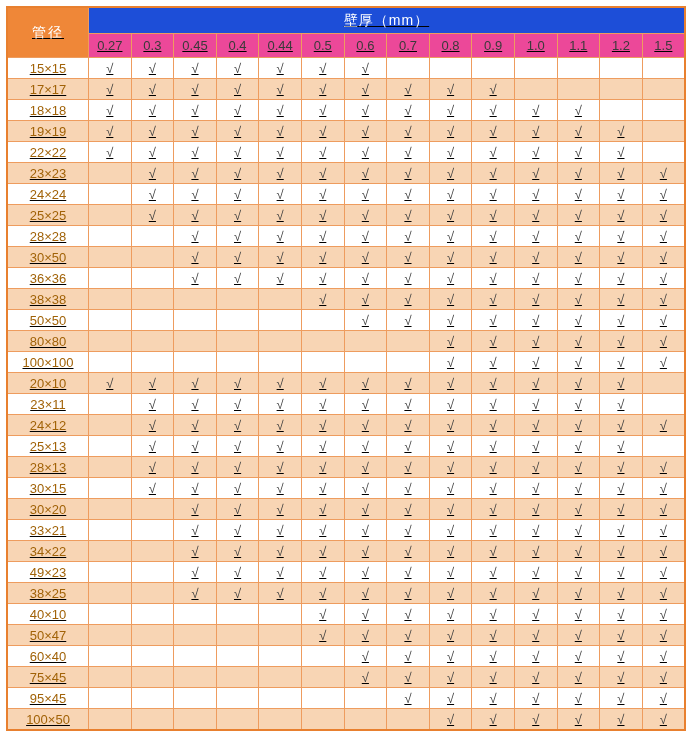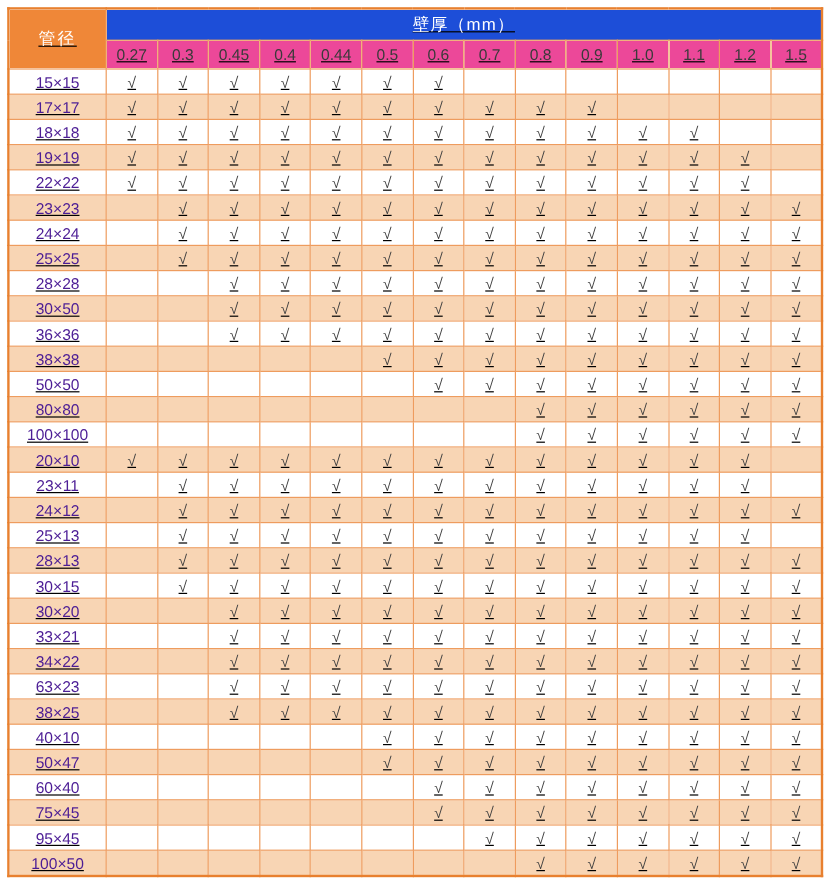--- a/index.html
+++ b/index.html
@@ -58,21 +58,21 @@
   tbody td {
     height: 20px;
     font-size: 13px;
     color: #333333;
     background: #ffffff;
   }
   tr.alt td {
     background: #f8d5b4;
   }
   td.row-label {
-    color: #4c1d95;
+    color: #a16207;
   }
   td.check-cell {
     color: #3f3f3f;
     font-size: 13px;
   }
 </style>
 </head>
 <body>
 
 <div class="page">
@@ -502,21 +502,21 @@
           <td class="check-cell">√</td>
           <td class="check-cell">√</td>
           <td class="check-cell">√</td>
           <td class="check-cell">√</td>
           <td class="check-cell">√</td>
           <td class="check-cell">√</td>
           <td class="check-cell">√</td>
           <td class="check-cell">√</td>
         </tr>
         <tr>
-          <td class="row-label">63×23</td>
+          <td class="row-label">49×23</td>
           <td class="check-cell"></td>
           <td class="check-cell"></td>
           <td class="check-cell">√</td>
           <td class="check-cell">√</td>
           <td class="check-cell">√</td>
           <td class="check-cell">√</td>
           <td class="check-cell">√</td>
           <td class="check-cell">√</td>
           <td class="check-cell">√</td>
           <td class="check-cell">√</td>

